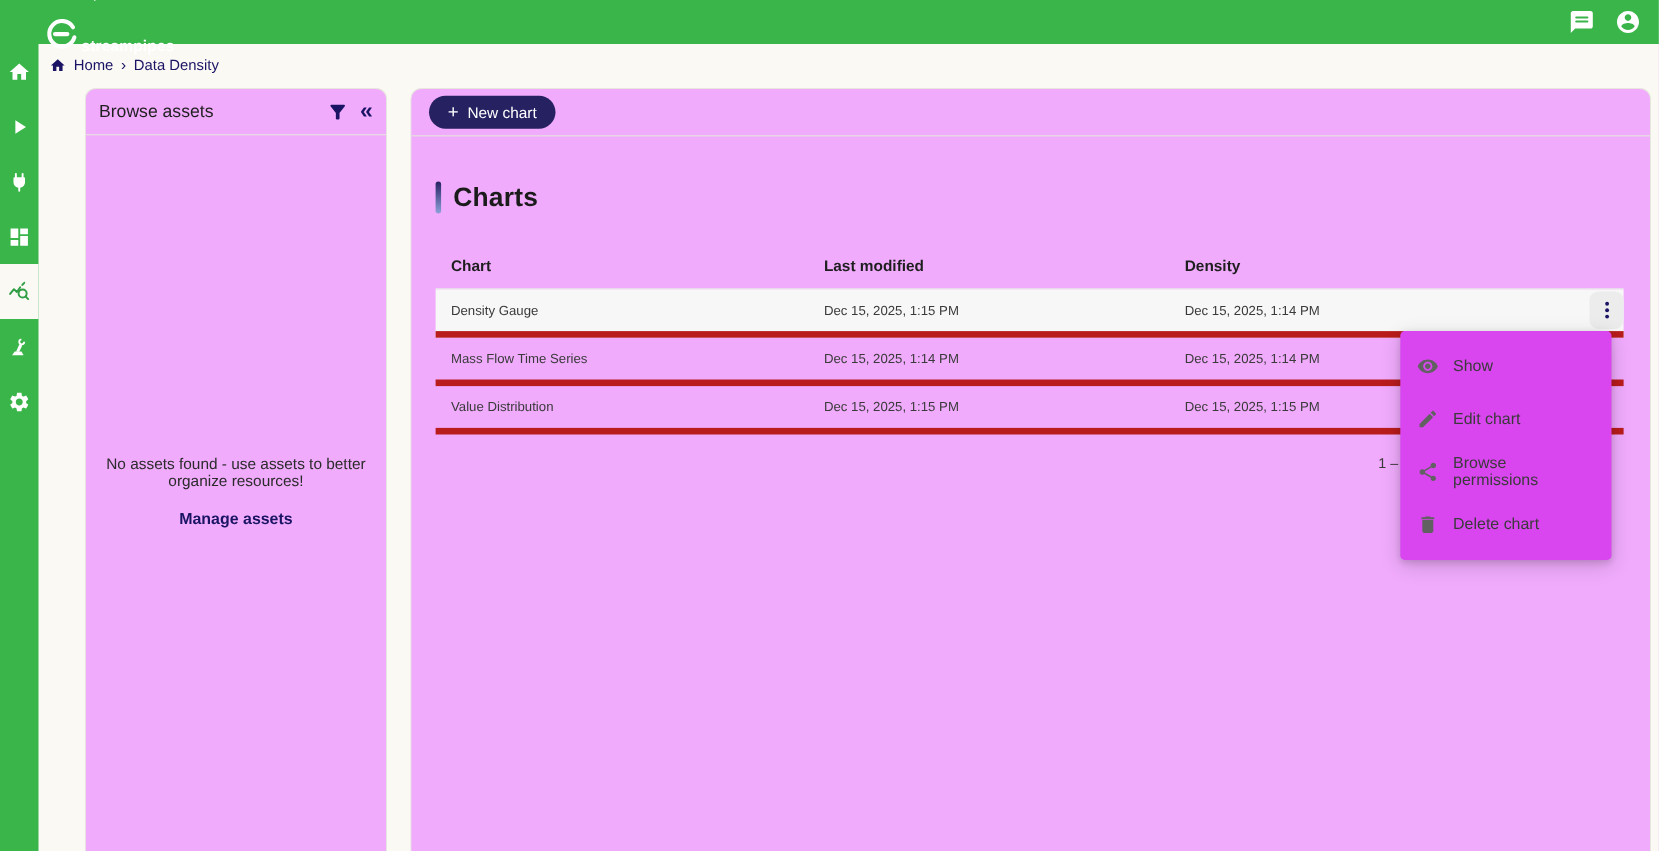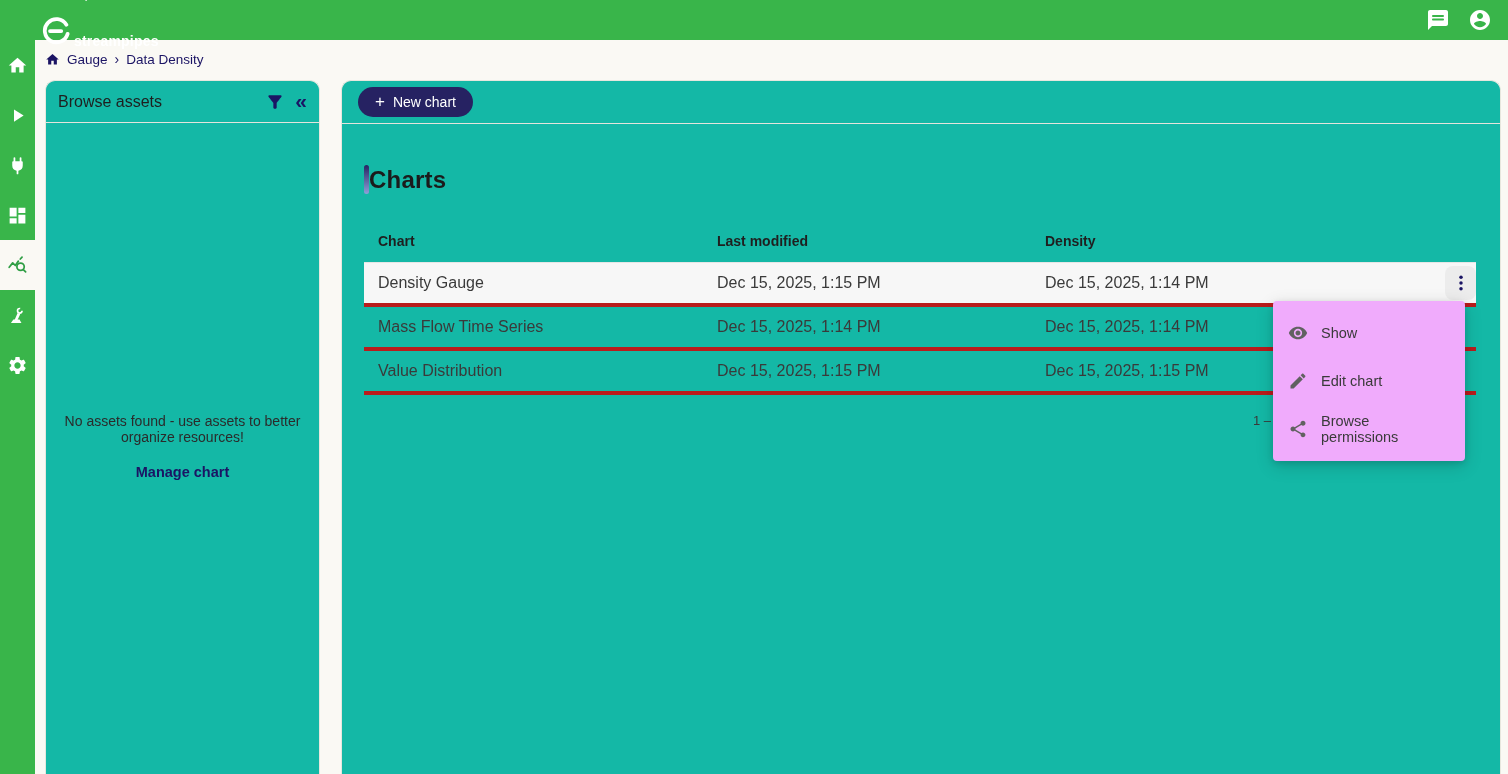--- a/index.html
+++ b/index.html
@@ -38,22 +38,22 @@
   .breadcrumb {
     position:absolute; left:45px; top:40px; height:38px;
     display:flex; align-items:center; gap:7px;
     color:#1b1464; font-size:13.5px; font-weight:500; z-index:2;
   }
   .breadcrumb a { color:#1b1464; text-decoration:none; cursor:pointer; }
   .crumb-sep { font-size:14px; }
 
   
   .card {
-    position:absolute; background:#14b8a6;
-    border:1px solid #e7e7de; border-bottom:none;
+    position:absolute; background:#f0abfc;
+    border:1px solid #e7e7de; border-bottom:none;margin-left:32px;
   }
   .assets-card { left:45px; top:80px; width:275px; bottom:0; border-radius:10px 10px 0 0; }
   .main-card  { left:341px; top:80px; right:7px; bottom:0; border-radius:10px 10px 0 0; }
 
   
   .assets-header {
     height:42px; display:flex; align-items:center; padding:0 12px;
     border-bottom:1px solid #e4e4dc;
   }
   .assets-title { flex:1; font-size:16px; color:#1f1f1f; }
@@ -71,51 +71,51 @@
     height:43px; display:flex; align-items:center; padding-left:16px;
     border-bottom:1px solid #e4e4dc;
   }
   .new-chart-btn {
     height:30px; border:none; border-radius:15px; background:#262262; color:#fff;
     font-family:"Liberation Sans", sans-serif; font-size:14px;
     display:flex; align-items:center; gap:8px; padding:0 17px; cursor:pointer;
   }
   .plus-glyph { font-size:17px; font-weight:400; line-height:1; margin-top:-1px; }
 
-  .section-title-row { display:flex; align-items:center; margin:41px 0 0 22px; }
+  .section-title-row { display:flex; align-items:center; gap:11px; margin:41px 0 0 22px; }
   .title-bar {
     width:5px; height:29px; border-radius:2.5px;
     background:linear-gradient(180deg,#262262 0%, #8ea0d9 100%);
   }
   .section-title { font-size:24px; font-weight:700; color:#1b1b1b; letter-spacing:0.2px; }
 
   .table { margin:25px 24px 0 22px; }
   .trow {
     display:grid; grid-template-columns:339px 328px 1fr 48px;
     align-items:center; height:44px; padding:0 0 0 0;
   }
   .trow > div { padding-left:14px; }
   .thead { font-weight:700; font-size:14px; color:#1f1f1f; border-bottom:1px solid #e6e6e6; }
-  .tbody-row { font-size:16px; color:#3a3a3a; border-bottom:4px solid #b91c1c; }
+  .tbody-row { font-size:12px; color:#3a3a3a; border-bottom:6px solid #b91c1c; }
   .tbody-row.highlight { background:#f7f7f7; }
   .cell-actions { display:flex; justify-content:flex-end; padding-left:0 !important; }
   .kebab-btn {
     width:31px; height:34px; border:none; border-radius:8px; background:#ececec;
     display:flex; align-items:center; justify-content:center; cursor:pointer;
   }
   .kebab-btn svg { width:20px; height:20px; }
 
   .paginator-text {
     position:absolute; top:332px; right:229px; font-size:13px; color:#3a3a3a;
   }
 
   
   .context-menu {
     position:absolute; left:1273px; top:301px; width:192px;
-    background:#f0abfc; border-radius:4px; padding:8px 0; z-index:30;
+    background:#d946ef; border-radius:4px; padding:8px 0; z-index:30;
     box-shadow:0 5px 18px rgba(0,0,0,.16), 0 2px 6px rgba(0,0,0,.12);
   }
   .menu-item {
     height:48px; display:flex; align-items:center; gap:13px; padding:0 15px; cursor:pointer;
   }
   .menu-item svg { width:20px; height:20px; flex:none; }
   .menu-label { font-size:14.5px; color:#3a3a3a; }
 </style>
 </head>
 <body>
@@ -187,38 +187,38 @@
     <svg viewBox="0 0 24 24" fill="#ffffff">
       <path d="M19.14 12.94c.04-.3.06-.61.06-.94 0-.32-.02-.64-.07-.94l2.03-1.58c.18-.14.23-.41.12-.61l-1.92-3.32c-.12-.22-.37-.29-.59-.22l-2.39.96c-.5-.38-1.03-.7-1.62-.94l-.36-2.54c-.04-.24-.24-.41-.48-.41h-3.84c-.24 0-.43.17-.47.41l-.36 2.54c-.59.24-1.13.57-1.62.94l-2.39-.96c-.22-.08-.47 0-.59.22L2.74 8.87c-.12.21-.08.47.12.61l2.03 1.58c-.05.3-.09.63-.09.94s.02.64.07.94l-2.03 1.58c-.18.14-.23.41-.12.61l1.92 3.32c.12.22.37.29.59.22l2.39-.96c.5.38 1.03.7 1.62.94l.36 2.54c.05.24.24.41.48.41h3.84c.24 0 .44-.17.47-.41l.36-2.54c.59-.24 1.13-.56 1.62-.94l2.39.96c.22.08.47 0 .59-.22l1.92-3.32c.12-.22.07-.47-.12-.61l-2.01-1.58zM12 15.6c-1.98 0-3.6-1.62-3.6-3.6s1.62-3.6 3.6-3.6 3.6 1.62 3.6 3.6-1.62 3.6-3.6 3.6z"></path>
     </svg>
   </div>
 </nav>
 
 <div class="breadcrumb">
   <svg width="15" height="15" viewBox="0 0 24 24" fill="#1b1464">
       <path d="M10 20v-6h4v6h5v-8h3L12 3 2 12h3v8z"></path>
     </svg>
-  <a>Gauge</a>
+  <a>Home</a>
   <span class="crumb-sep">›</span>
   <a>Data Density</a>
 </div>
 
 <aside class="card assets-card">
   <div class="assets-header">
     <span class="assets-title">Browse assets</span>
     <span class="icon-btn">
       <svg width="20" height="20" viewBox="0 0 24 24" fill="#1b1464">
           <path d="M4.25 5.61C6.27 8.2 10 13 10 13v6c0 .55.45 1 1 1h2c.55 0 1-.45 1-1v-6s3.73-4.8 5.75-7.39C20.26 4.95 19.79 4 18.96 4H5.04c-.83 0-1.3.95-.79 1.61z"></path>
         </svg>
     </span>
     <span class="icon-btn collapse-glyph">«</span>
   </div>
   <div class="assets-empty">
     <div class="msg">No assets found - use assets to better organize resources!</div>
-    <a class="manage-link">Manage chart</a>
+    <a class="manage-link">Manage assets</a>
   </div>
 </aside>
 
 <main class="card main-card">
   <div class="toolbar">
     <button class="new-chart-btn">
       <span class="plus-glyph">+</span>
       <span>New chart</span>
     </button>
   </div>
@@ -281,13 +281,19 @@
       <path d="M3 17.25V21h3.75L17.81 9.94l-3.75-3.75L3 17.25zM20.71 7.04c.39-.39.39-1.02 0-1.41l-2.34-2.34c-.39-.39-1.02-.39-1.41 0l-1.83 1.83 3.75 3.75 1.83-1.83z"></path>
     </svg>
     <span class="menu-label">Edit chart</span>
   </div>
   <div class="menu-item">
     <svg viewBox="0 0 24 24" fill="#616161">
       <path d="M18 16.08c-.76 0-1.44.3-1.96.77L8.91 12.7c.05-.23.09-.46.09-.7s-.04-.47-.09-.7l7.05-4.11c.54.5 1.25.81 2.04.81 1.66 0 3-1.34 3-3s-1.34-3-3-3-3 1.34-3 3c0 .24.04.47.09.7L8.04 9.81C7.5 9.31 6.79 9 6 9c-1.66 0-3 1.34-3 3s1.34 3 3 3c.79 0 1.5-.31 2.04-.81l7.12 4.16c-.05.21-.08.43-.08.65 0 1.61 1.31 2.92 2.92 2.92 1.61 0 2.92-1.31 2.92-2.92s-1.31-2.92-2.92-2.92z"></path>
     </svg>
     <span class="menu-label">Browse permissions</span>
   </div>
+  <div class="menu-item">
+    <svg viewBox="0 0 24 24" fill="#616161">
+      <path d="M6 19c0 1.1.9 2 2 2h8c1.1 0 2-.9 2-2V7H6v12zM19 4h-3.5l-1-1h-5l-1 1H5v2h14V4z"></path>
+    </svg>
+    <span class="menu-label">Delete chart</span>
+  </div>
 </div>
 
 </body></html>

